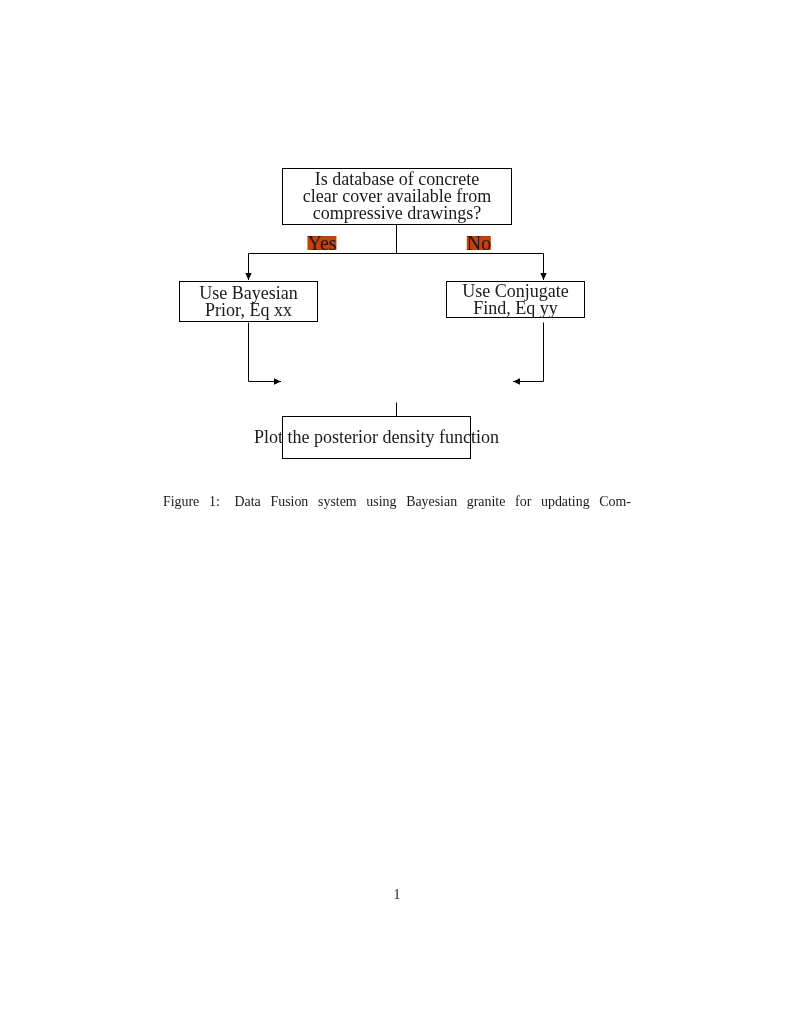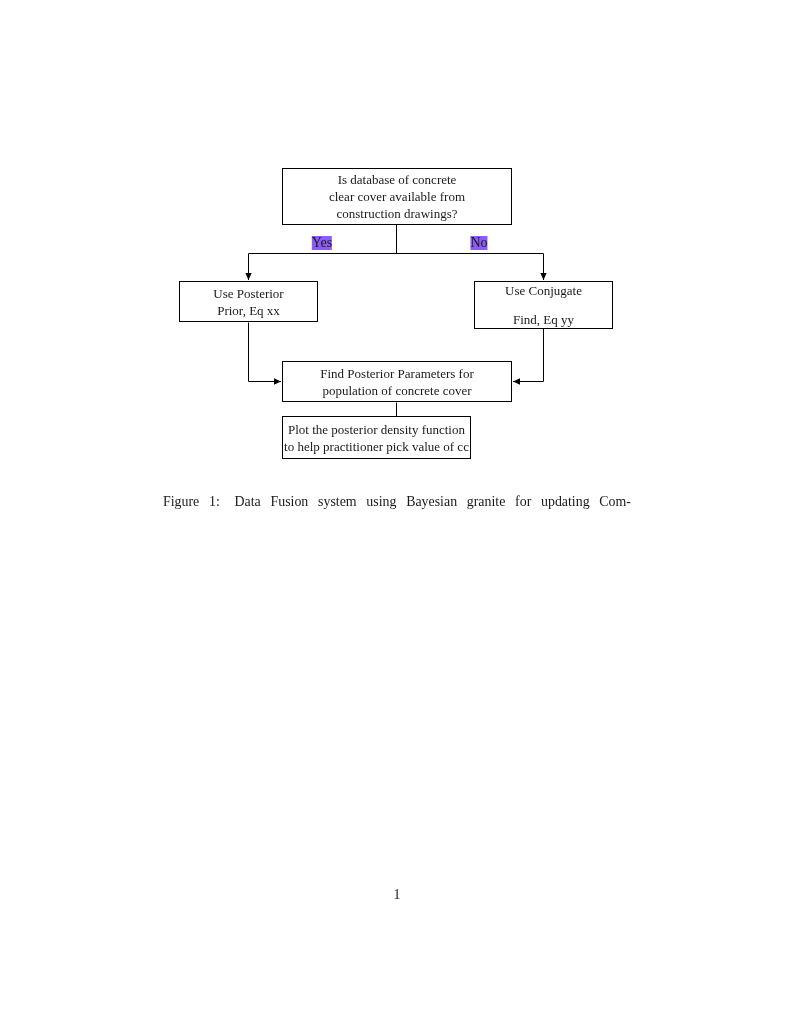--- a/index.html
+++ b/index.html
@@ -20,35 +20,35 @@
   }
   .node {
     position: absolute;
     border: 1px solid #000000;
     background: #ffffff;
     display: flex;
     flex-direction: column;
     justify-content: center;
     align-items: center;
     text-align: center;
-    font-size: 13px;
+    font-size: 18px;
     line-height: 17px;
     white-space: nowrap;
   }
   .node-question  { left: 282px; top: 168px; width: 230px; height: 57px; }
   .node-jeffreys  { left: 179px; top: 281px; width: 139px; height: 41px; }
-  .node-conjugate { left: 474px; top: 281px; width: 139px; height: 48px; justify-content: space-between; }
+  .node-conjugate { left: 446px; top: 281px; width: 139px; height: 37px; }
   .node-posterior { left: 282px; top: 361px; width: 230px; height: 41px; }
   .node-plot      { left: 282px; top: 416px; width: 189px; height: 43px; }
   .edge-label {
     position: absolute;
     transform: translateX(-50%);
-    font-size: 14px;
+    font-size: 20px;
     line-height: 14px;
-    background: #8b5cf6;
+    background: #c2410c;
   }
   .edge-label-yes { left: 322px; top: 236px; }
   .edge-label-no  { left: 479px; top: 236px; }
   .caption {
     position: absolute;
     left: 163px; top: 493px;
     width: 468px;
     font-size: 13.9px;
     line-height: 17.3px;
   }
@@ -80,44 +80,39 @@
     <path d="M248.5 253.5 L248.5 280" marker-end="url(#arrow)" stroke="#000000" stroke-width="1" fill="none"></path>
     <path d="M543.5 253.5 L543.5 280" marker-end="url(#arrow)" stroke="#000000" stroke-width="1" fill="none"></path>
     <path d="M248.5 322.5 L248.5 381.5 L281 381.5" marker-end="url(#arrow)" stroke="#000000" stroke-width="1" fill="none"></path>
     <path d="M543.5 322.5 L543.5 381.5 L513 381.5" marker-end="url(#arrow)" stroke="#000000" stroke-width="1" fill="none"></path>
     <path d="M396.5 402.5 L396.5 432" marker-end="url(#arrow)" stroke="#000000" stroke-width="1" fill="none"></path>
   </svg>
 
   <div class="node node-question">
     <div>Is database of concrete</div>
     <div>clear cover available from</div>
-    <div>construction drawings?</div>
+    <div>compressive drawings?</div>
   </div>
 
   <span class="edge-label edge-label-yes">Yes</span>
   <span class="edge-label edge-label-no">No</span>
 
   <div class="node node-jeffreys">
-    <div>Use Posterior</div>
+    <div>Use Bayesian</div>
     <div>Prior, Eq xx</div>
   </div>
 
   <div class="node node-conjugate">
     <div>Use Conjugate</div>
     <div>Find, Eq yy</div>
   </div>
 
-  <div class="node node-posterior">
-    <div>Find Posterior Parameters for</div>
-    <div>population of concrete cover</div>
-  </div>
 
   <div class="node node-plot">
     <div>Plot the posterior density function</div>
-    <div>to help practitioner pick value of cc</div>
   </div>
 
   <div class="caption">
     <div class="cap-line just">
       <span class="figlabel">Figure 1:</span>
       <span>Data Fusion system using Bayesian granite for updating Com-</span>
     </div>
   </div>
 
   <div class="pagenum">1</div>

